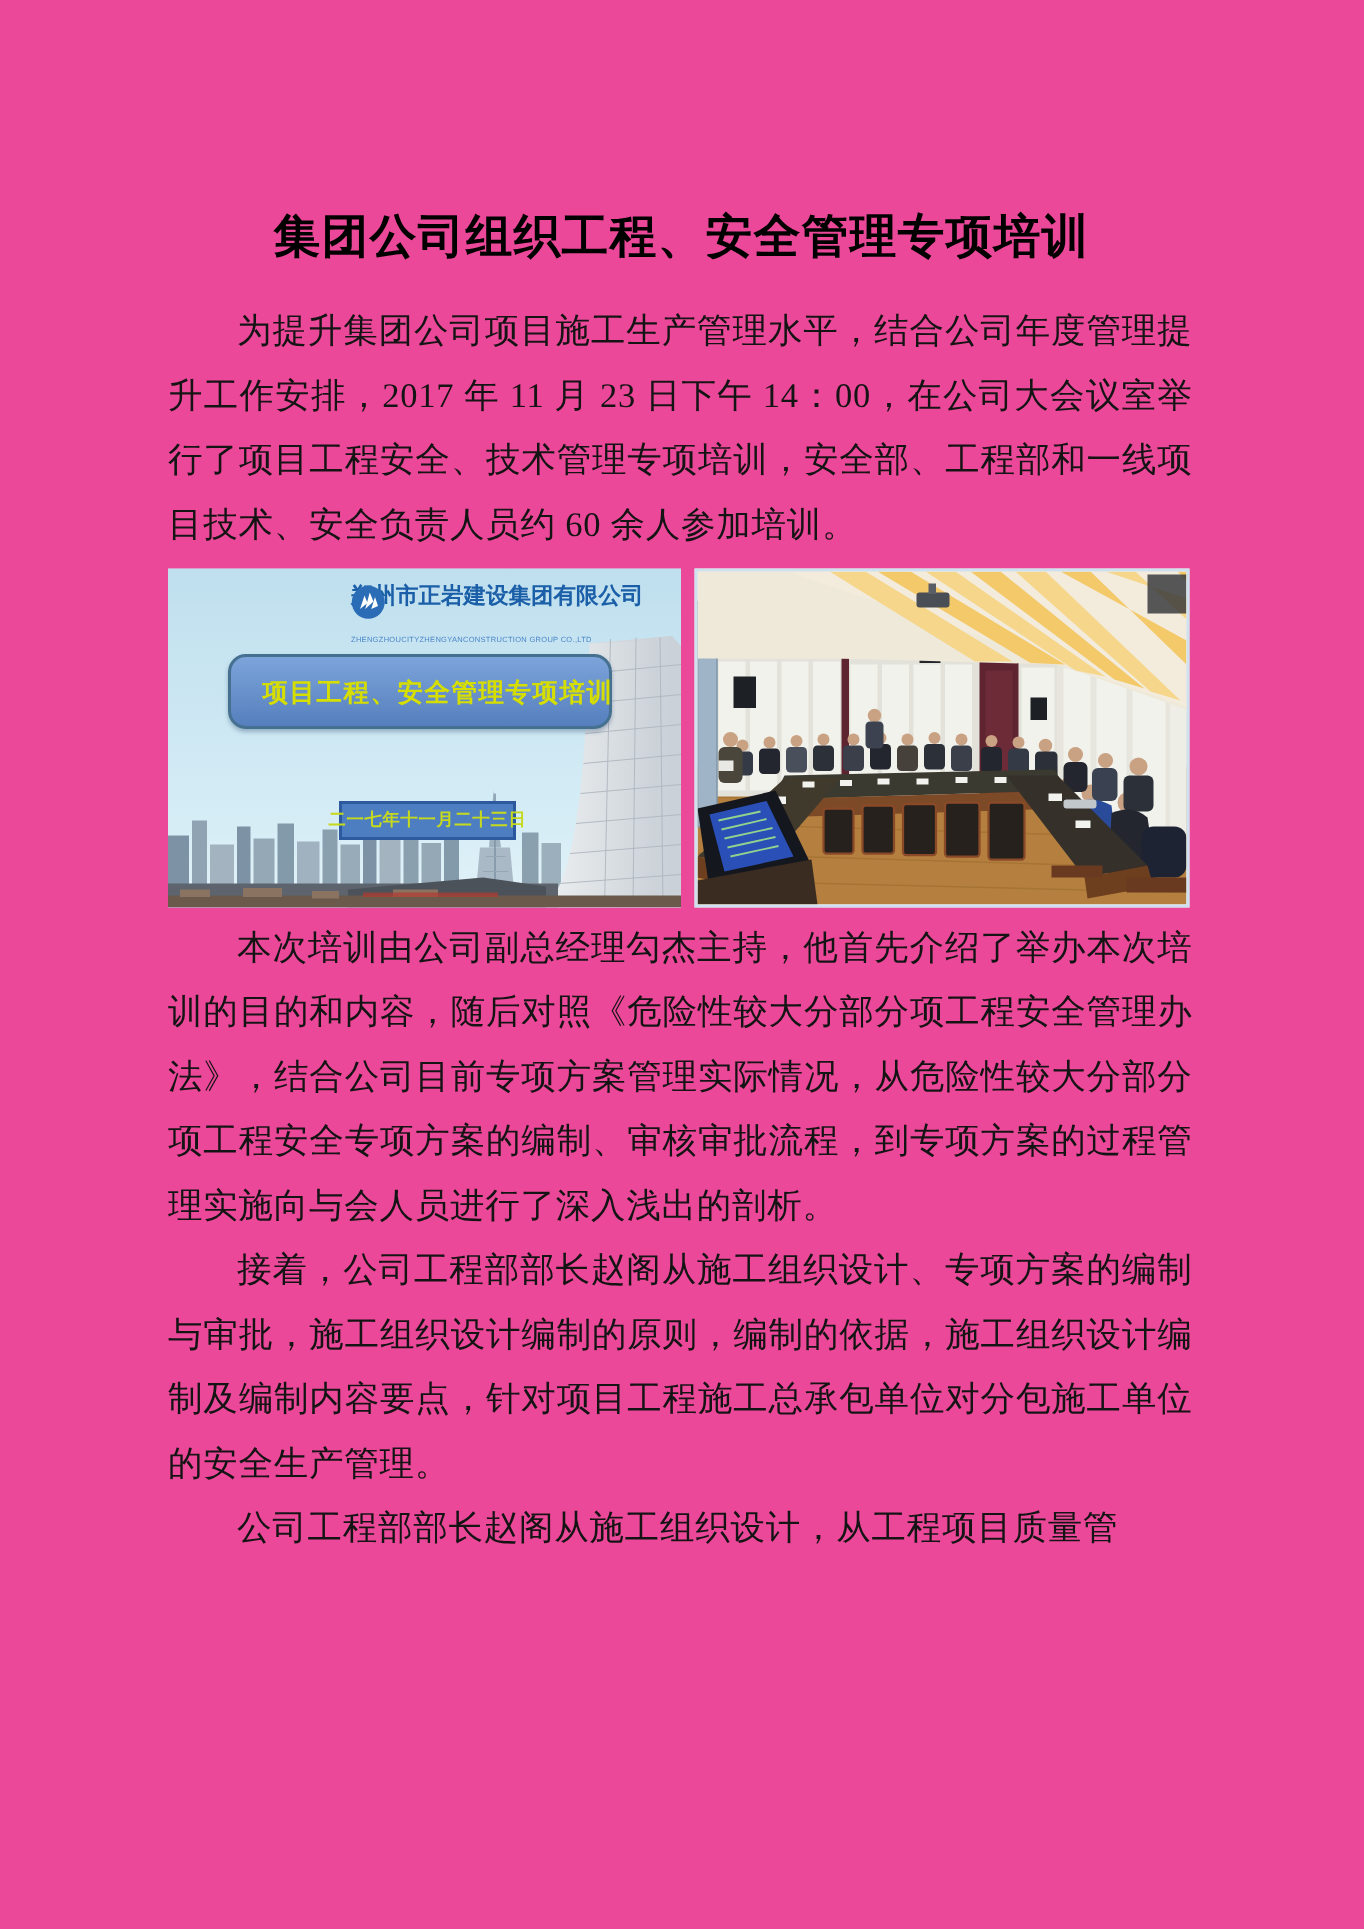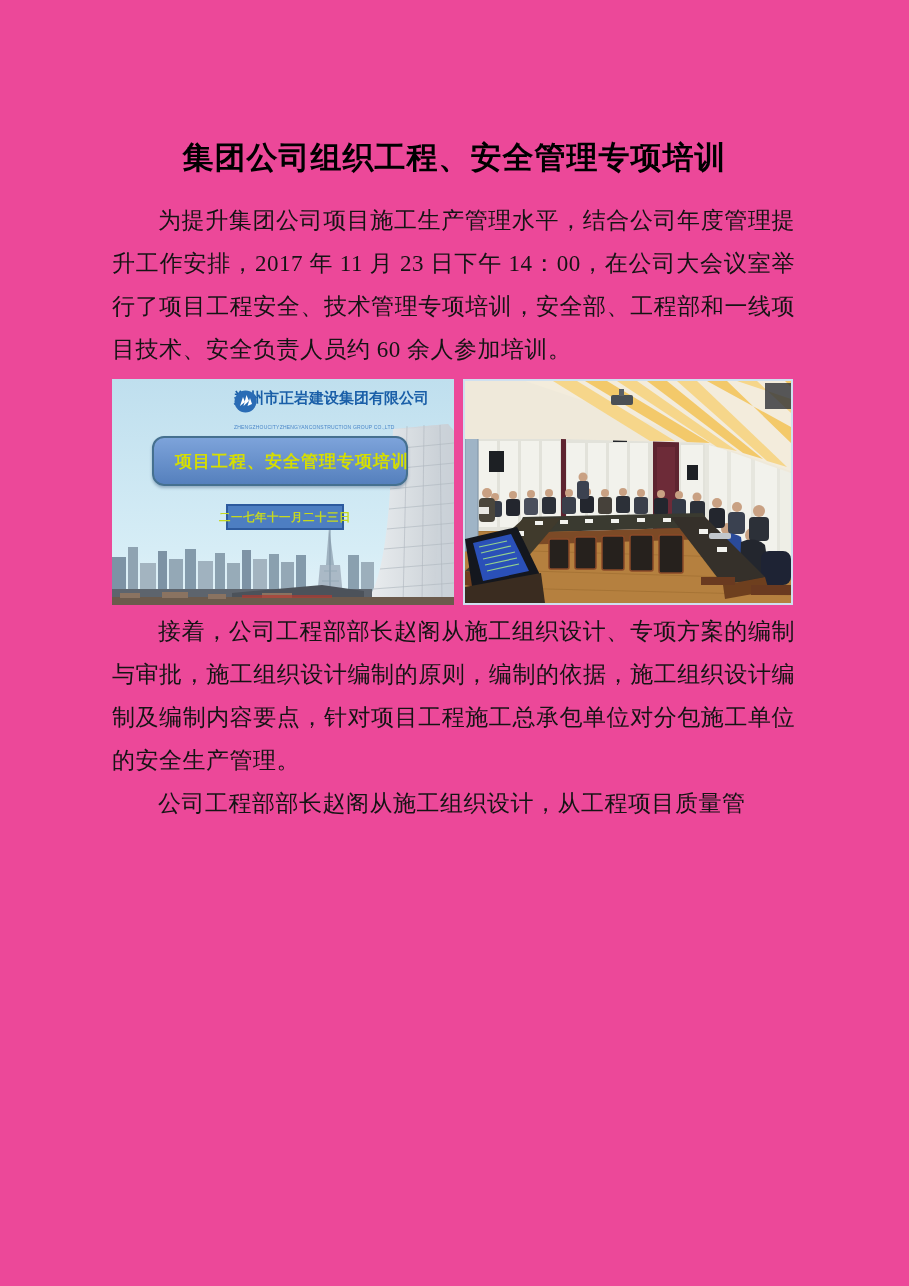--- a/index.html
+++ b/index.html
@@ -34,21 +34,21 @@
     border:2px solid #45708f;border-radius:12px;
     display:flex;align-items:center;justify-content:center;
     box-shadow:0 2px 3px rgba(40,70,110,0.35);
     padding-left:24px;
   }
   .slide-banner span{
     font-family:"Liberation Sans","DejaVu Sans",sans-serif;
     font-size:17px;font-weight:bold;color:#d6de00;letter-spacing:1px;white-space:nowrap;
   }
   .slide-date{
-    position:absolute;left:114px;top:125px;width:118px;height:26px;
+    position:absolute;left:114px;top:155px;width:118px;height:26px;
     background:#4d7ec2;border:2px solid #2d5a9e;box-sizing:border-box;
     display:flex;align-items:center;justify-content:center;
   }
   .slide-date span{
     font-family:"Liberation Sans","DejaVu Sans",sans-serif;
     font-size:11.5px;font-weight:bold;color:#c6d91f;letter-spacing:0.5px;white-space:nowrap;
   }
   .photo{
     position:relative;width:326px;height:222px;flex:none;
     border:2px solid #cfe0f0;background:#efe9da;overflow:hidden;
@@ -327,17 +327,18 @@
               <line x1="18" y1="178" x2="50" y2="171"></line>
                 <line x1="20" y1="184" x2="52" y2="177"></line>
               <line x1="22" y1="190" x2="54" y2="183"></line>
             </g>
             <polygon points="0,206 76,192 80,222 0,222" fill="#3a2c20"></polygon>
           </g>
         </svg>
       </div>
     </div>
 
+    <p class="para">本次培训由公司副总经理勾杰主持，他首先介绍了举办本次培训的目的和内容，随后对照《危险性较大分部分项工程安全管理办法》，结合公司目前专项方案管理实际情况，从危险性较大分部分项工程安全专项方案的编制、审核审批流程，到专项方案的过程管理实施向与会人员进行了深入浅出的剖析。</p>
     <p class="para">接着，公司工程部部长赵阁从施工组织设计、专项方案的编制与审批，施工组织设计编制的原则，编制的依据，施工组织设计编制及编制内容要点，针对项目工程施工总承包单位对分包施工单位的安全生产管理。</p>
     <p class="para">公司工程部部长赵阁从施工组织设计，从工程项目质量管</p>
   </div>
 
 </div>
 
 </body></html>

